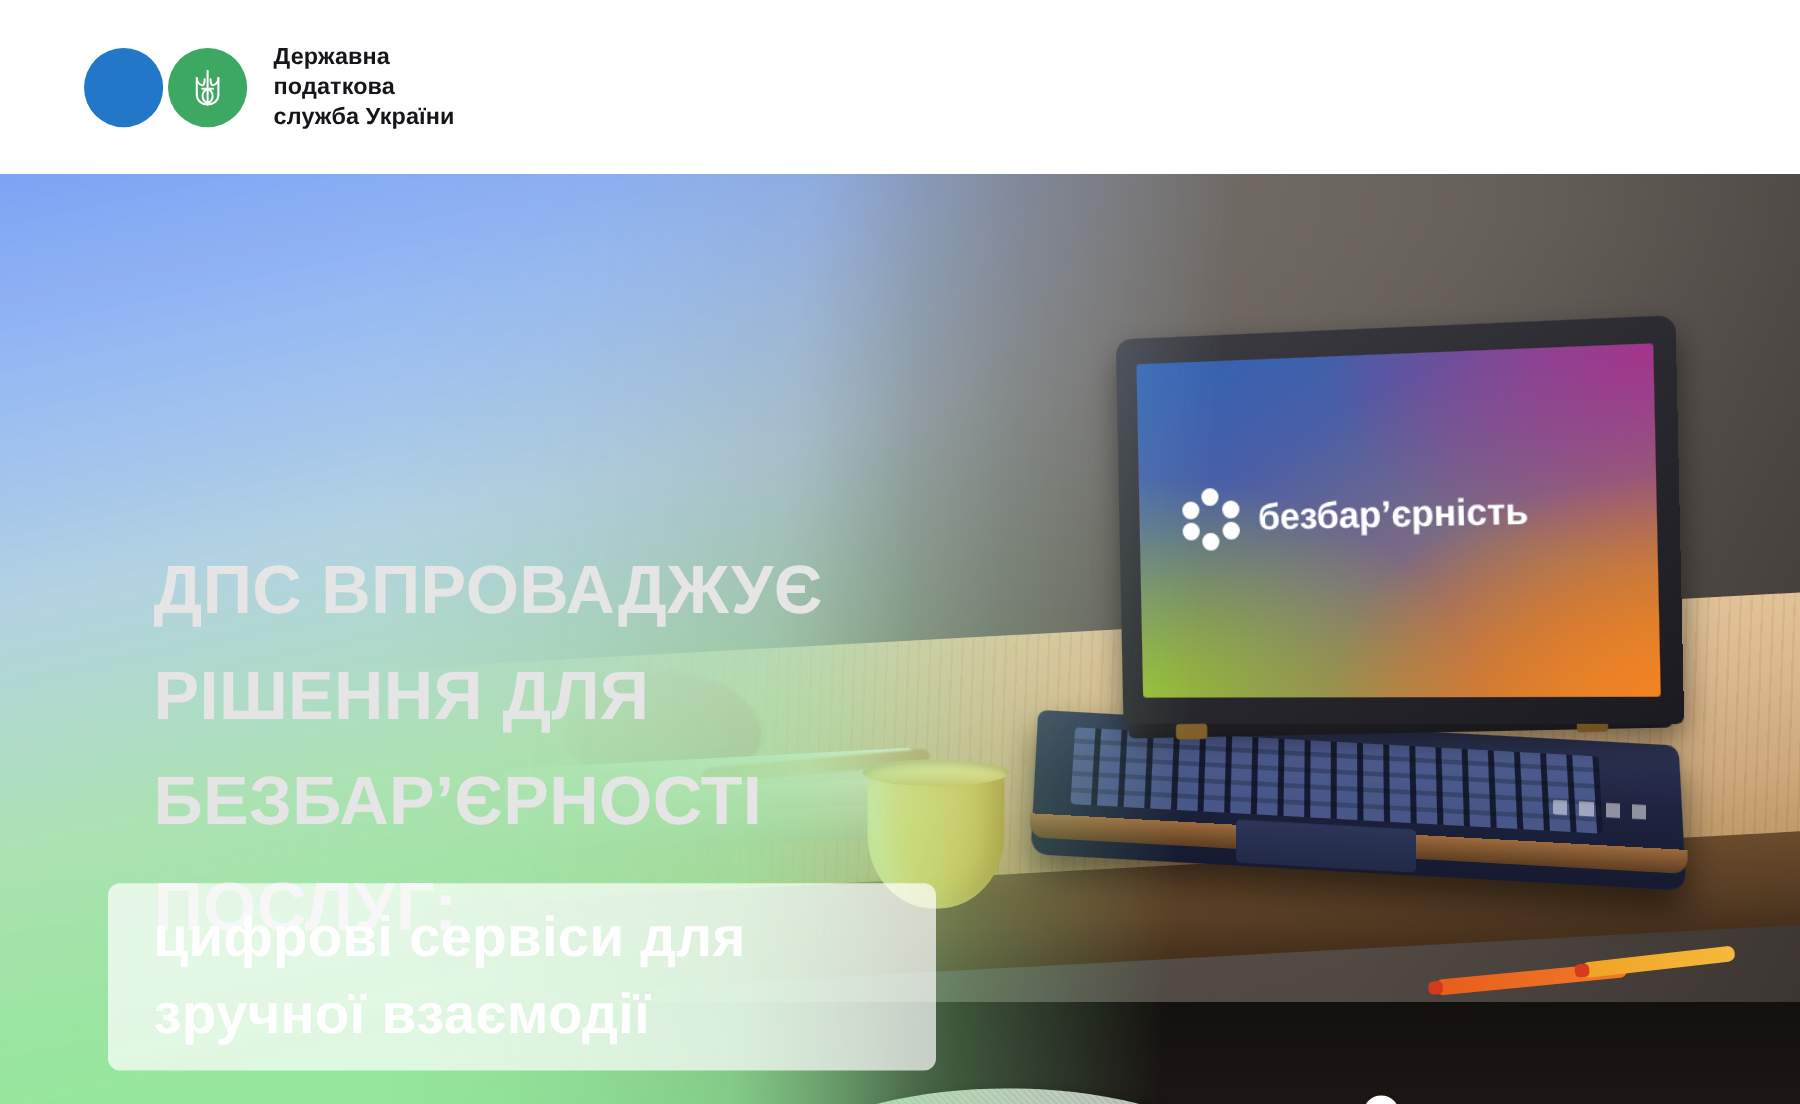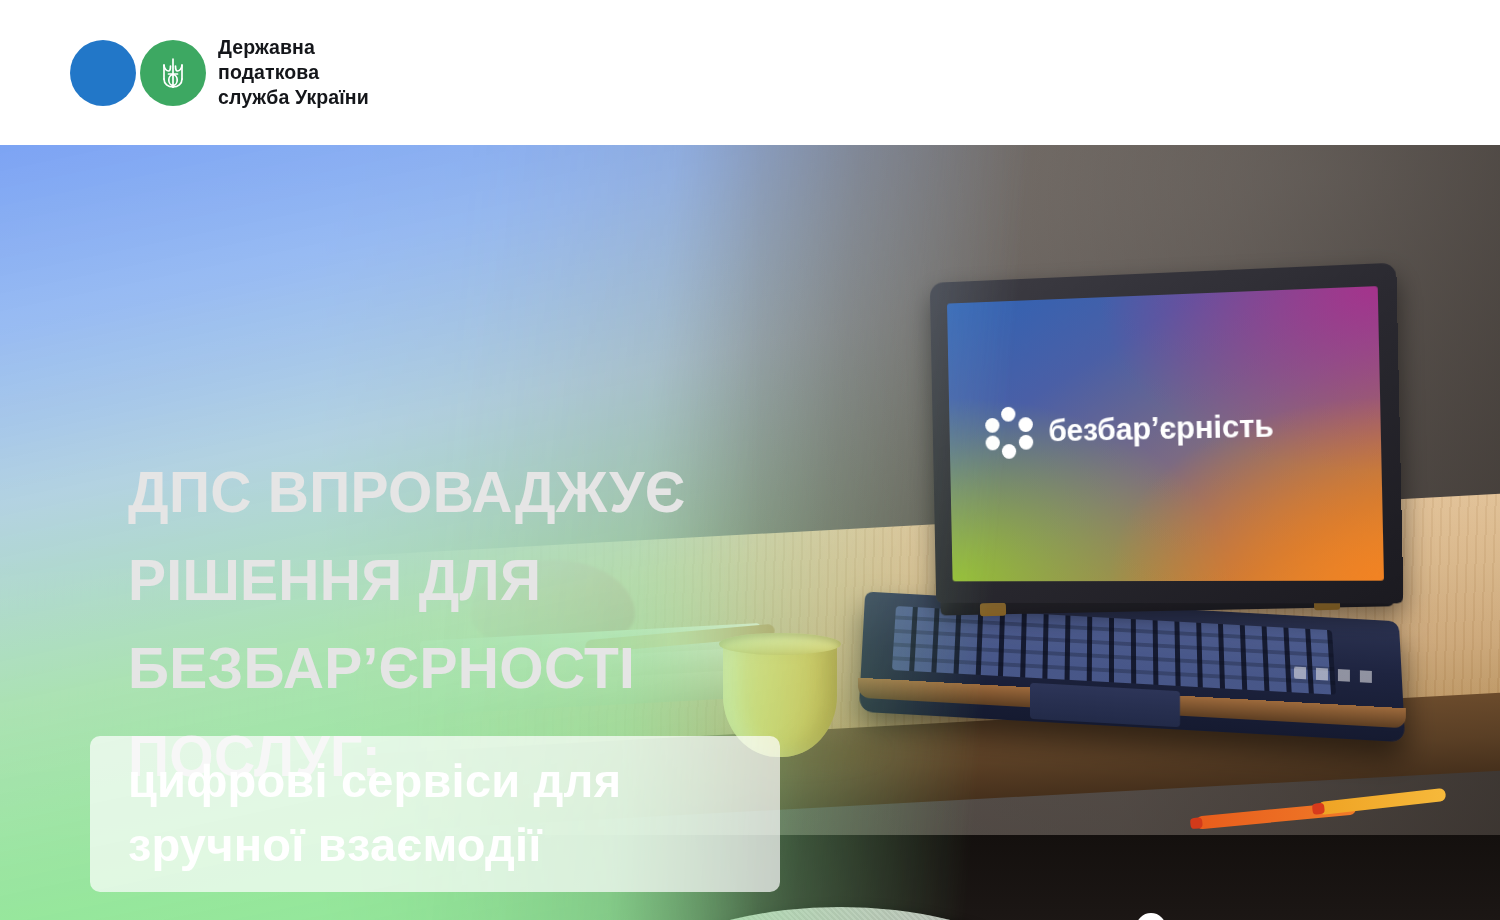--- a/index.html
+++ b/index.html
@@ -21,21 +21,21 @@
   .circle-blue{
     position:absolute;left:0;top:0;width:66px;height:66px;border-radius:50%;
     background:#2277c8;
   }
   .circle-green{
     position:absolute;left:70px;top:0;width:66px;height:66px;border-radius:50%;
     background:#3da862;display:flex;align-items:center;justify-content:center;
   }
   .trident{width:30px;height:38px;display:block;}
   .org-name{
-    margin-left:18px;color:#14161a;font-weight:bold;font-size:19.5px;
+    margin-left:28px;color:#14161a;font-weight:bold;font-size:19.5px;
     line-height:25px;letter-spacing:.1px;white-space:pre-line;
   }
 
   
   .photo{
     position:absolute;left:0;top:145px;width:1500px;height:775px;overflow:hidden;
     background:#6e6661;
   }
   
   .wall{

